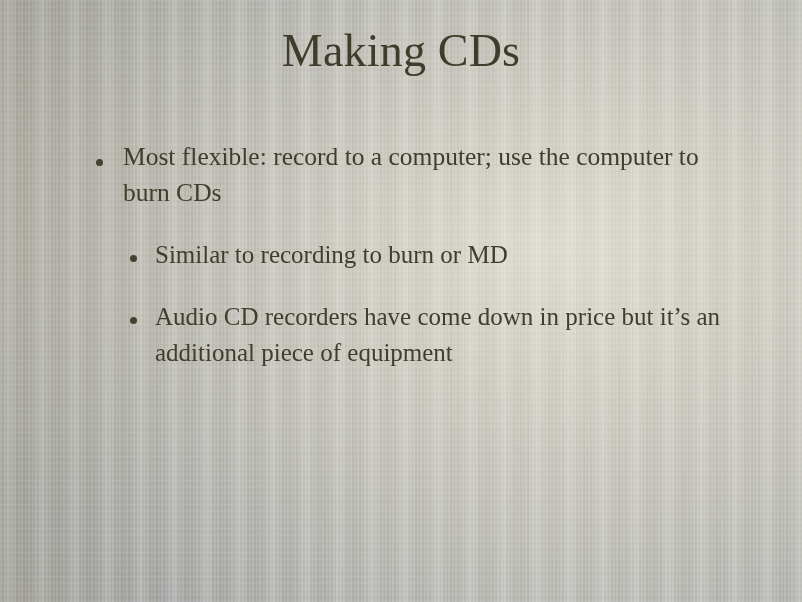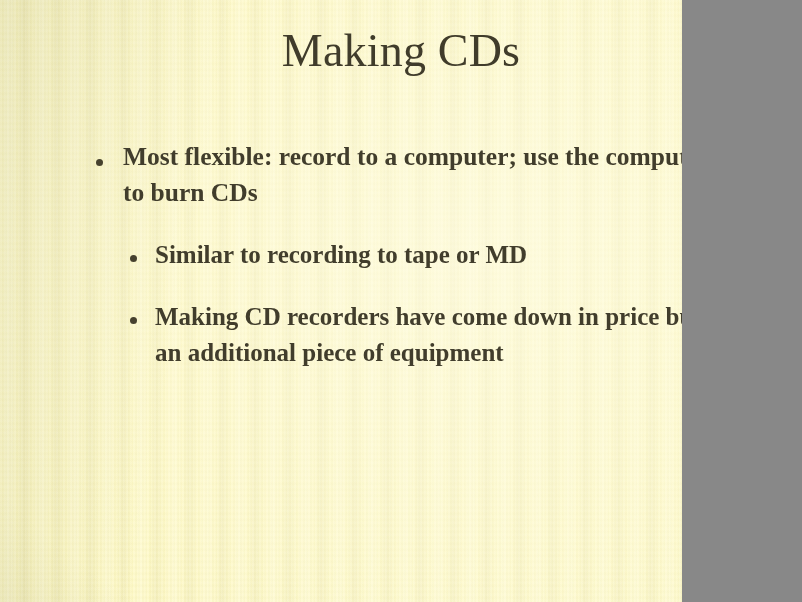--- a/index.html
+++ b/index.html
@@ -3,24 +3,24 @@
 <meta charset="utf-8">
 <style>
   html, body {
     margin: 0;
     padding: 0;
     background: #888;
   }
 
   #slide {
     position: relative;
-    width: 682px;
+    width: 802px;
     height: 602px;
     overflow: hidden;
-    background-color: #fef9c3;
+    background-color: #a3a3a3;
     font-family: "Liberation Serif", "DejaVu Serif", serif;
     color: #413d2c;
     -webkit-font-smoothing: antialiased;
   }
 
   
   #texture-vertical {
     position: absolute;
     inset: 0;
     pointer-events: none;
@@ -113,21 +113,20 @@
     width: 690px;
   }
 
   .bullet-row {
     display: flex;
     align-items: flex-start;
   }
 
   .level1 {
     margin-bottom: 24px;
-    font-weight: bold;
   }
   .level1:last-child { margin-bottom: 0; }
 
   .marker {
     flex: 0 0 auto;
     line-height: 1;
     color: #46412e;
     user-select: none;
   }
 
@@ -195,27 +194,27 @@
         <span class="marker"><span class="dot"></span></span>
         <span class="text">Most flexible: record to a computer; use the computer to burn CDs</span>
       </div>
 
       <div class="level1">
 
         <div class="sublist">
 
           <div class="level2">
             <span class="marker"><span class="dot"></span></span>
-            <span class="text">Similar to recording to tape or MD</span>
+            <span class="text">Similar to recording to burn or MD</span>
           </div>
 
 
           <div class="level2">
             <span class="marker"><span class="dot"></span></span>
-            <span class="text">Making CD recorders have come down in price but it’s an additional piece of equipment</span>
+            <span class="text">Audio CD recorders have come down in price but it’s an additional piece of equipment</span>
           </div>
 
         </div>
       </div>
 
     </div>
   </div>
 </div>
 
 </body></html>

